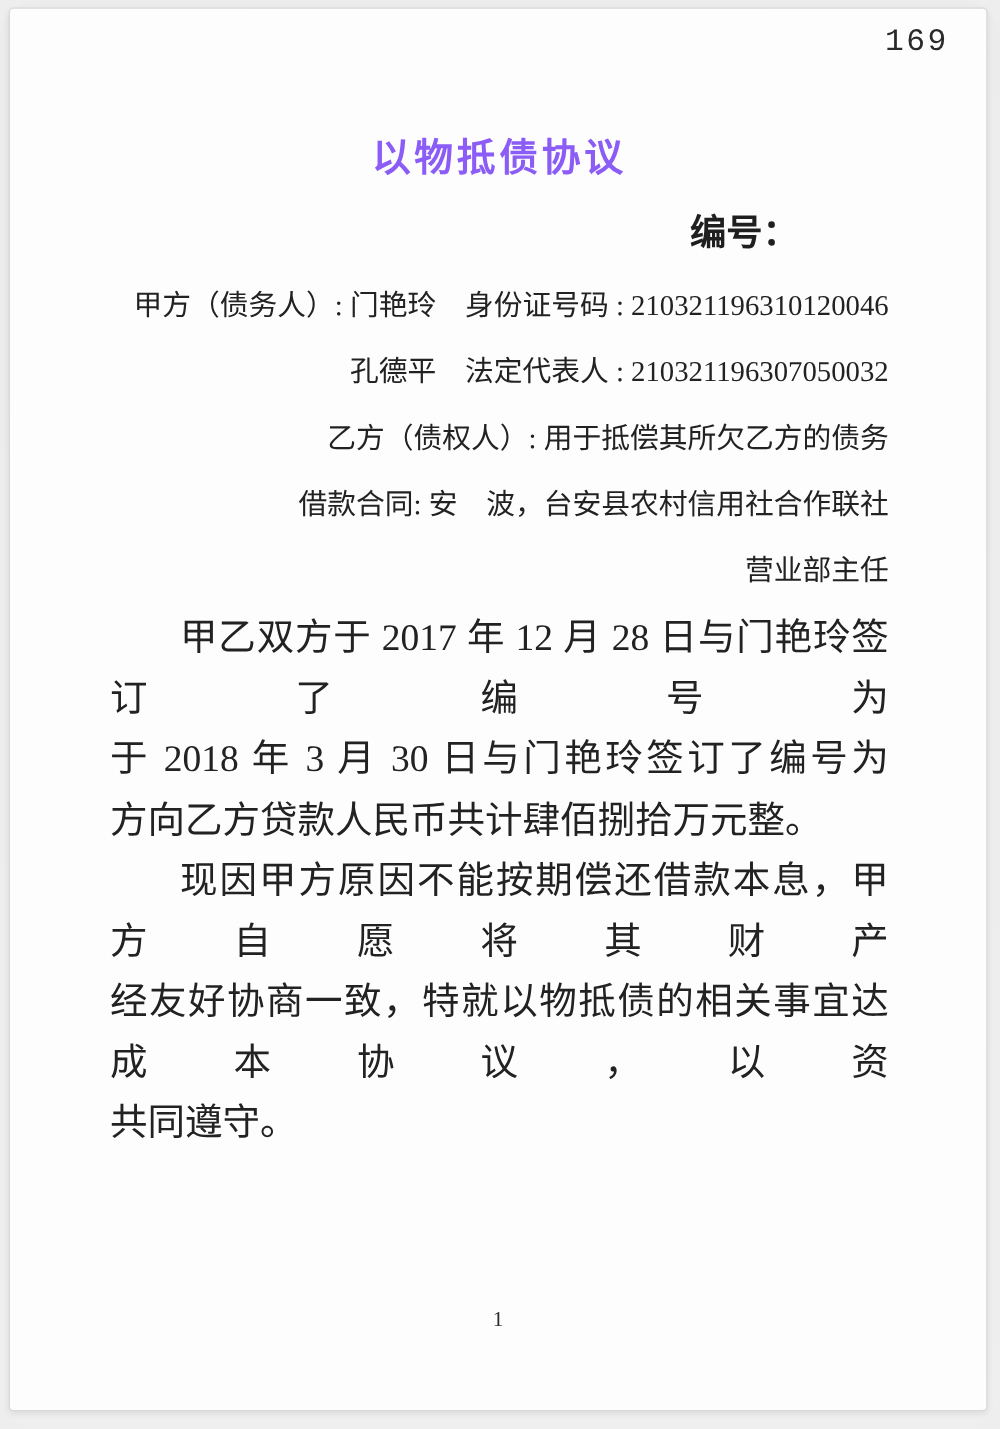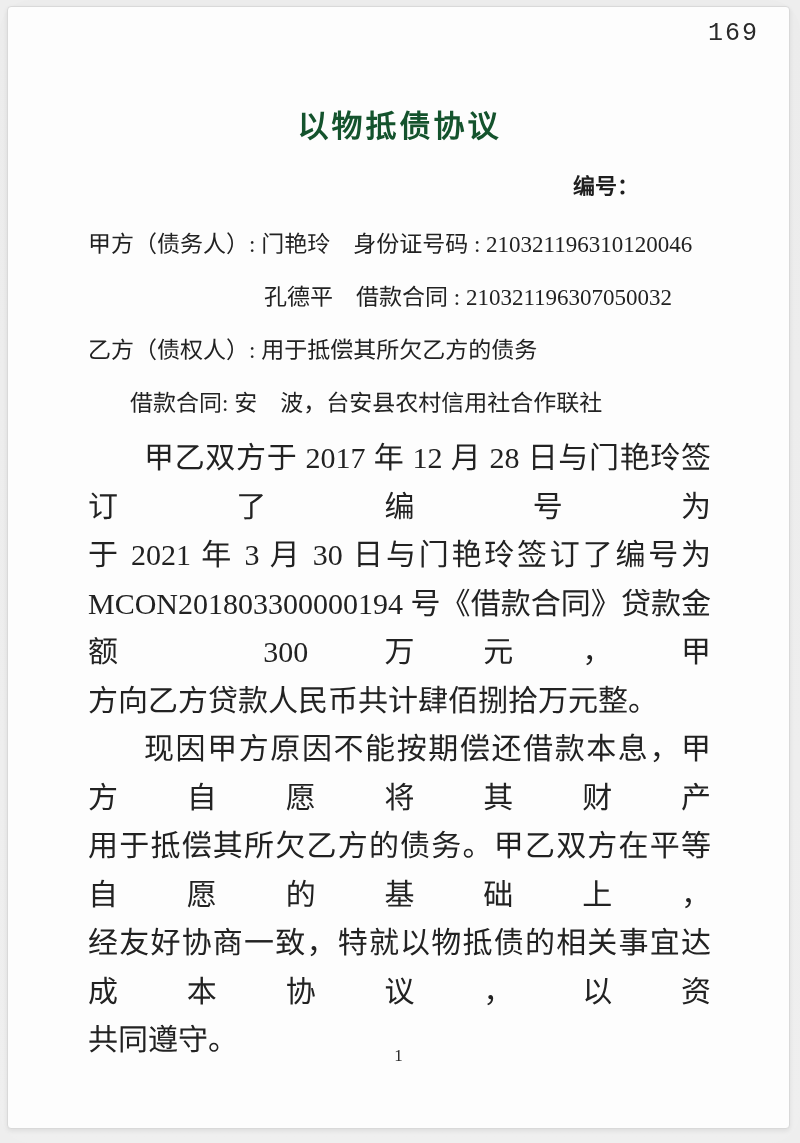--- a/index.html
+++ b/index.html
@@ -42,34 +42,35 @@
   .content {
     position: absolute;
     left: 80px; right: 78px; top: 0;
   }
   .title {
     margin-top: 94px;
     text-align: center;
     font-size: 31px;
     font-weight: bold;
     letter-spacing: 3px;
-    color: #14532d;
+    color: #8b5cf6;
   }
   .number-row {
     margin-top: 24px;
     text-align: right;
     padding-right: 72px;
-    font-size: 22px;
+    font-size: 29px;
     font-weight: bold;
     line-height: 34px;
   }
   .party-block {
     margin-top: 14px;
     font-size: 23px;
     line-height: 53px;
+    text-align: right;
   }
   .para {
     font-size: 30px;
     line-height: 48.5px;
   }
   .para-1 { margin-top: 4px; }
   .para-2 { margin-top: 0px; }
   .line {
     white-space: pre-wrap;
     color: #222;
@@ -103,35 +104,34 @@
     <div class="content">
 
       <h1 class="title">以物抵债协议</h1>
 
       <div class="number-row">
         <span class="number-label">编号：</span>
       </div>
 
       <div class="party-block">
           <div class="line">甲方（债务人）: 门艳玲　身份证号码 : 210321196310120046</div>
-          <div class="line ind-name">孔德平　借款合同 : 210321196307050032</div>
+          <div class="line ind-name">孔德平　法定代表人 : 210321196307050032</div>
           <div class="line">乙方（债权人）: 用于抵偿其所欠乙方的债务</div>
           <div class="line ind-label">借款合同: 安　波，台安县农村信用社合作联社</div>
+          <div class="line ind-center">营业部主任</div>
         </div>
 
       <div class="para para-1">
           <div class="line ind-2em justify">甲乙双方于 2017 年 12 月 28 日与门艳玲签订了编号为</div>
-          <div class="line justify">于 2021 年 3 月 30 日与门艳玲签订了编号为</div>
-          <div class="line justify">MCON201803300000194 号《借款合同》贷款金额 300 万元，甲</div>
+          <div class="line justify">于 2018 年 3 月 30 日与门艳玲签订了编号为</div>
           <div class="line">方向乙方贷款人民币共计肆佰捌拾万元整。</div>
         </div>
 
       <div class="para para-2">
           <div class="line ind-2em justify">现因甲方原因不能按期偿还借款本息，甲方自愿将其财产</div>
-          <div class="line justify">用于抵偿其所欠乙方的债务。甲乙双方在平等自愿的基础上，</div>
           <div class="line justify">经友好协商一致，特就以物抵债的相关事宜达成本协议，以资</div>
           <div class="line">共同遵守。</div>
         </div>
 
     </div>
 
     <div class="footer-num">1</div>
 
   </div>
 </div>

